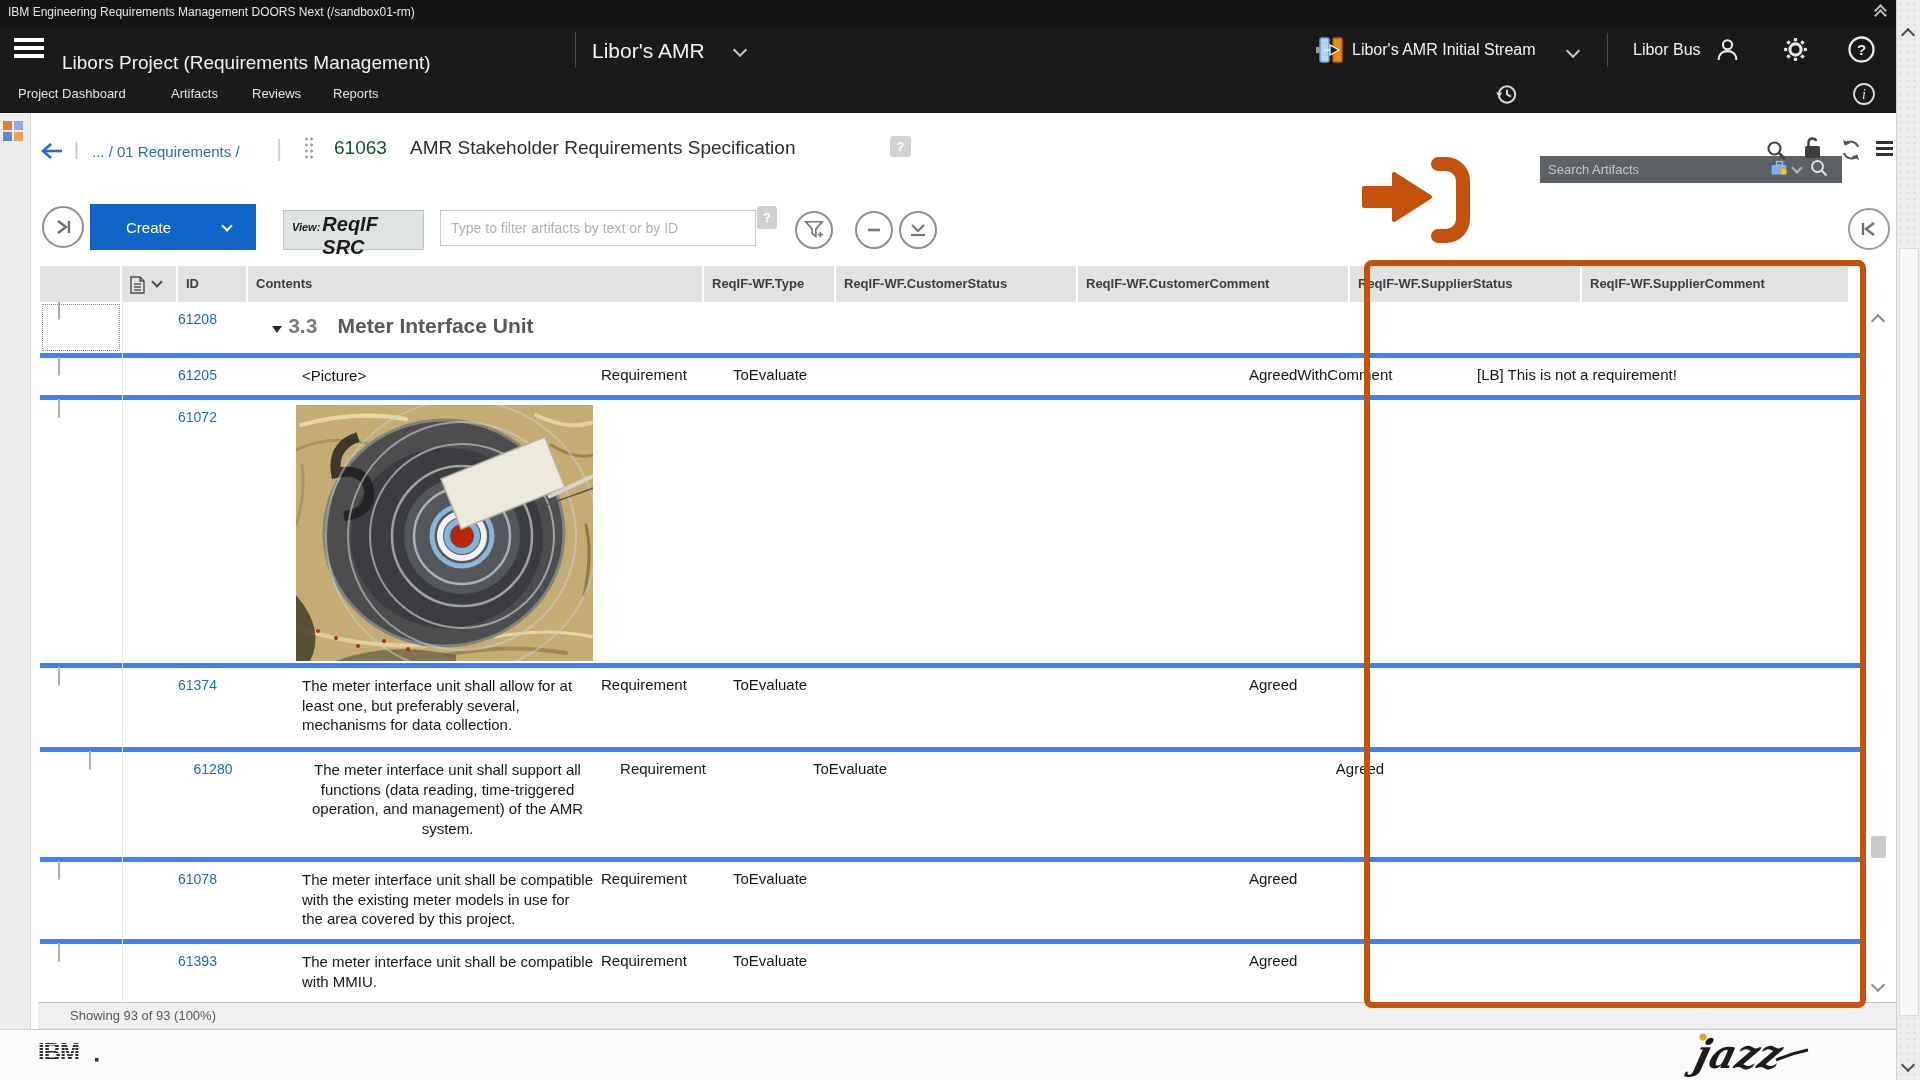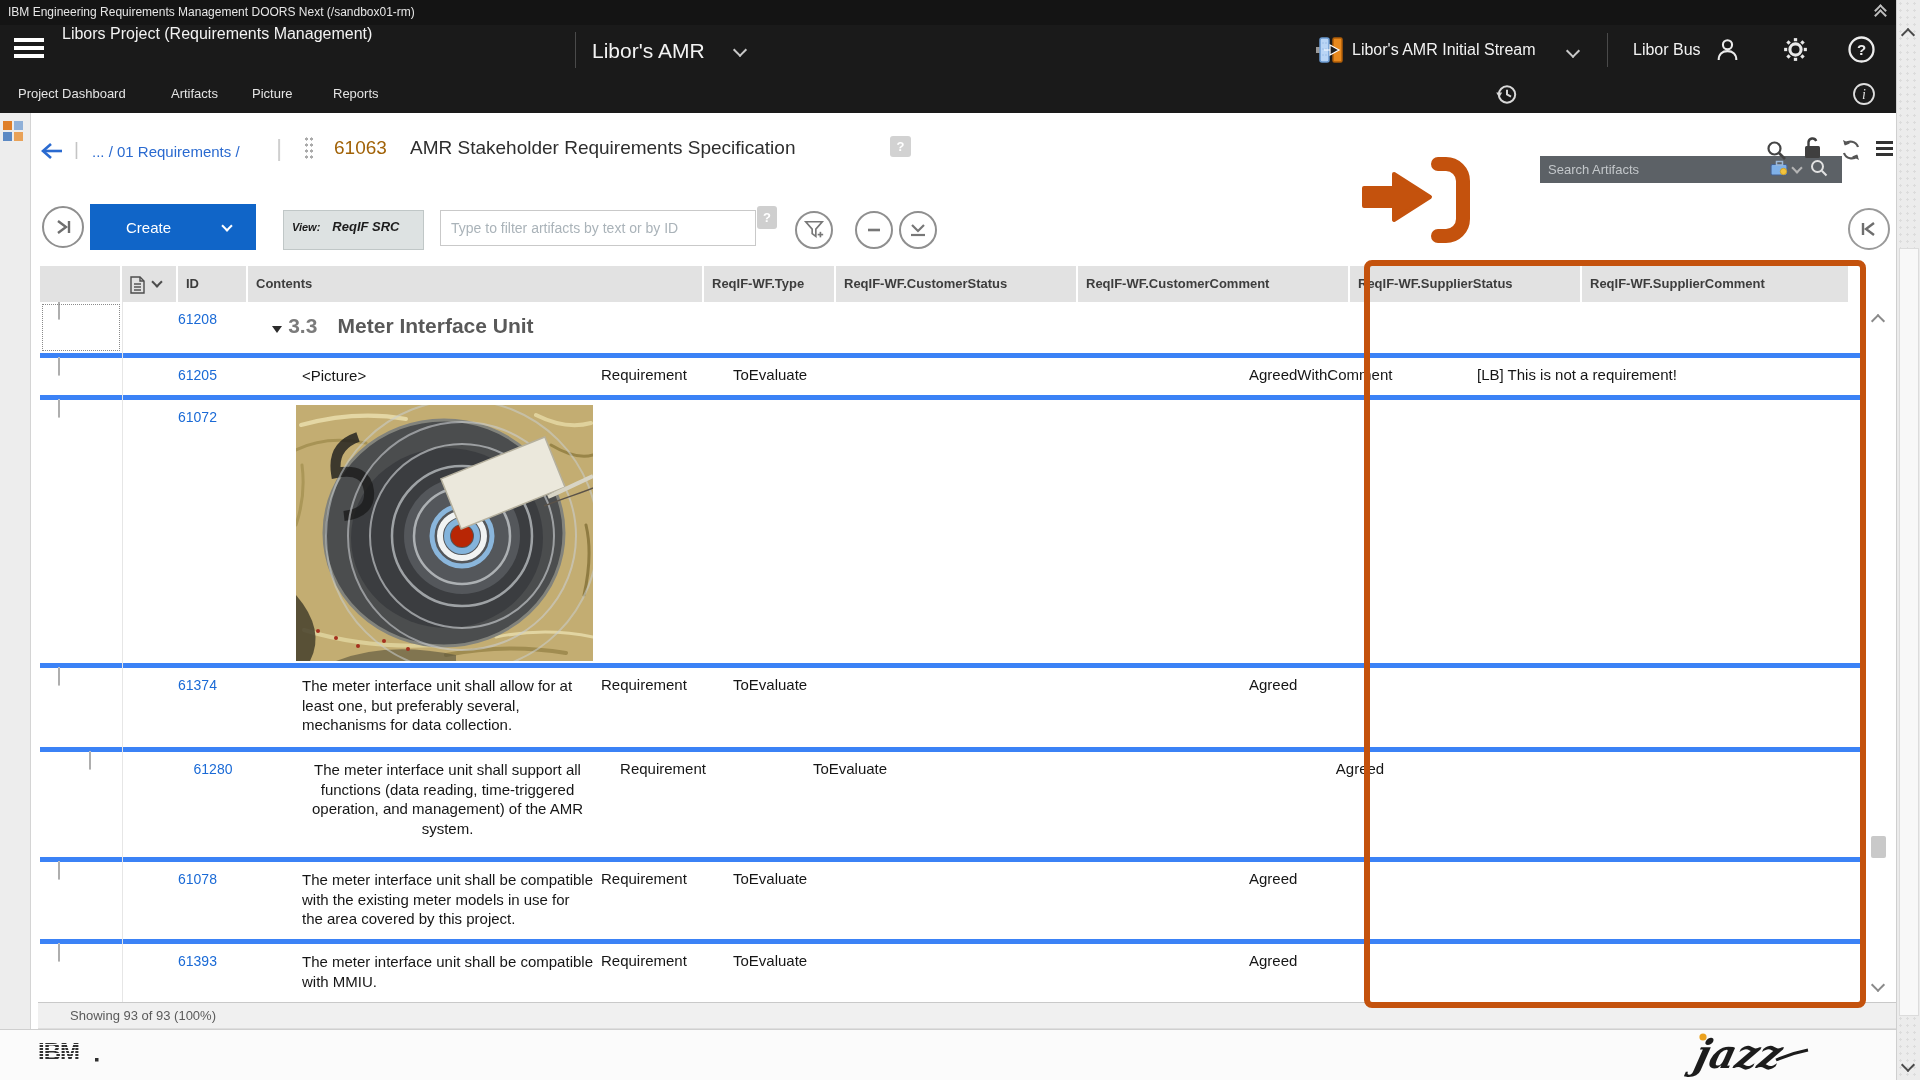--- a/index.html
+++ b/index.html
@@ -78,21 +78,21 @@
       <span class="chev up" style="border-color:#bdbdbd;display:block;width:7px;height:7px;margin-top:-4px;"></span>
     </span>
   </div>
 
   <div class="abs appheader">
     <span class="abs" style="left:14px;top:13px;">
       <span style="display:block;width:30px;height:4px;background:#fff;margin-bottom:4px;"></span>
       <span style="display:block;width:30px;height:4px;background:#fff;margin-bottom:4px;"></span>
       <span style="display:block;width:30px;height:4px;background:#fff;"></span>
     </span>
-    <span class="abs" style="left:62px;top:0;font-size:16px;">Libors Project (Requirements Management)</span>
+    <span class="abs" style="left:62px;top:27px;font-size:19px;">Libors Project (Requirements Management)</span>
     <span class="abs vsep" style="left:575px;top:7px;height:36px;"></span>
     <span class="abs" style="left:592px;top:14px;font-size:21px;">Libor's AMR</span>
     <span class="abs chev down" style="left:735px;top:20px;"></span>
 
     <span class="abs" style="left:1316px;top:11px;">
       <svg width="27" height="28" viewBox="0 0 27 28">
         <rect x="0" y="11" width="4" height="6" fill="#9a9a9a"></rect>
         <rect x="4" y="2" width="9" height="24" rx="2" fill="#b9d5f5" stroke="#6b9bd2" stroke-width="1.5"></rect>
         <line x1="6.5" y1="7" x2="10.5" y2="7" stroke="#7fa8dc" stroke-width="1" stroke-dasharray="1 2"></line>
         <line x1="6.5" y1="13" x2="10.5" y2="13" stroke="#7fa8dc" stroke-width="1" stroke-dasharray="1 2"></line>
@@ -130,21 +130,21 @@
       <svg width="29" height="29" viewBox="0 0 29 29">
         <circle cx="14.5" cy="14.5" r="12" fill="none" stroke="#ececec" stroke-width="2.3"></circle>
         <text x="14.5" y="20" font-size="15" font-weight="bold" fill="#ececec" text-anchor="middle" font-family="Liberation Sans, sans-serif">?</text>
       </svg>
     </span>
   </div>
 
   <div class="abs navbar">
     <span class="abs navitem" style="left:18px;top:11px;">Project Dashboard</span>
     <span class="abs navitem" style="left:171px;top:11px;">Artifacts</span>
-    <span class="abs navitem" style="left:252px;top:11px;">Picture</span>
+    <span class="abs navitem" style="left:252px;top:11px;">Reviews</span>
     <span class="abs navitem" style="left:333px;top:11px;">Reports</span>
     <span class="abs" style="left:1494px;top:7px;">
       <svg width="25" height="25" viewBox="0 0 25 25" fill="none">
         <circle cx="13" cy="12.5" r="8.2" stroke="#d8d8d8" stroke-width="2"></circle>
         <path d="M13 7.8 V12.5 L17 14.6" stroke="#d8d8d8" stroke-width="2"></path>
         <path d="M2.2 10.5 L8.2 10.5 L5.2 15.5 Z" fill="#d8d8d8"></path>
       </svg>
     </span>
     <div class="abs searchbox">
       <input type="text" placeholder="Search Artifacts" style="">
@@ -182,21 +182,21 @@
   <span class="abs" style="left:38px;top:141px;">
     <svg width="26" height="20" viewBox="0 0 26 20" fill="none" stroke="#2a6ad0" stroke-width="2.6">
       <line x1="24" y1="10" x2="6" y2="10"></line>
         <polyline points="13,3 5,10 13,17"></polyline>
     </svg>
   </span>
   <span class="abs" style="left:74px;top:138px;color:#c4c4c4;font-size:19px;">|</span>
   <span class="abs crumb bluelink" style="left:92px;top:143px;">... / 01 Requirements /</span>
   <span class="abs" style="left:276px;top:134px;color:#cfcfcf;font-size:24px;">|</span>
   <span class="abs dots" style="left:304px;top:136px;width:10px;height:24px;"></span>
-  <span class="abs" style="left:334px;top:137px;font-size:19px;color:#a16207;">61063</span>
+  <span class="abs" style="left:334px;top:137px;font-size:19px;color:#14532d;">61063</span>
   <span class="abs" style="left:410px;top:137px;font-size:19px;color:#2e2e2e;">AMR Stakeholder Requirements Specification</span>
   <span class="abs helpbadge" style="left:890px;top:136px;width:21px;height:21px;font-size:13px;">?</span>
 
   <span class="abs" style="left:1765px;top:139px;">
     <svg width="23" height="23" viewBox="0 0 23 23" fill="none">
       <circle cx="9.5" cy="9.5" r="6" stroke="#444" stroke-width="2.2"></circle>
       <line x1="14" y1="14" x2="20" y2="20" stroke="#444" stroke-width="2.6"></line>
     </svg>
   </span>
   <span class="abs" style="left:1802px;top:136px;">
@@ -224,21 +224,21 @@
       <polyline points="5,4 13,10 5,16"></polyline>
         <line x1="16" y1="4" x2="16" y2="16"></line>
     </svg>
   </span>
   <div class="abs createbtn">
     <span style="margin-left:36px;">Create</span>
     <span class="chev down white sm" style="margin:-3px 0 0 52px;"></span>
   </div>
   <div class="abs viewbtn">
     <span style="margin:10px 0 0 8px;font-size:11px;font-weight:bold;">View:</span>
-    <span style="margin-left:12px;font-size:13px;font-weight:600;">ReqIF SRC</span>
+    <span style="margin-left:2px;font-size:20px;font-weight:600;">ReqIF SRC</span>
   </div>
   <input class="abs filterinput" placeholder="Type to filter artifacts by text or by ID" style="">
   <span class="abs helpbadge" style="left:757px;top:206px;width:20px;height:23px;font-size:13px;background:#cfcfcf;">?</span>
 
   <span class="abs cbtn" style="left:795px;top:211px;width:34px;height:34px;">
     <svg width="22" height="22" viewBox="0 0 24 24" fill="none" stroke="#777" stroke-width="1.8">
       <polygon points="3,3 21,3 14,11 14,19 10,16 10,11"></polygon>
       <line x1="16" y1="17" x2="22" y2="17"></line>
         <line x1="19" y1="14" x2="19" y2="20"></line>
     </svg>

